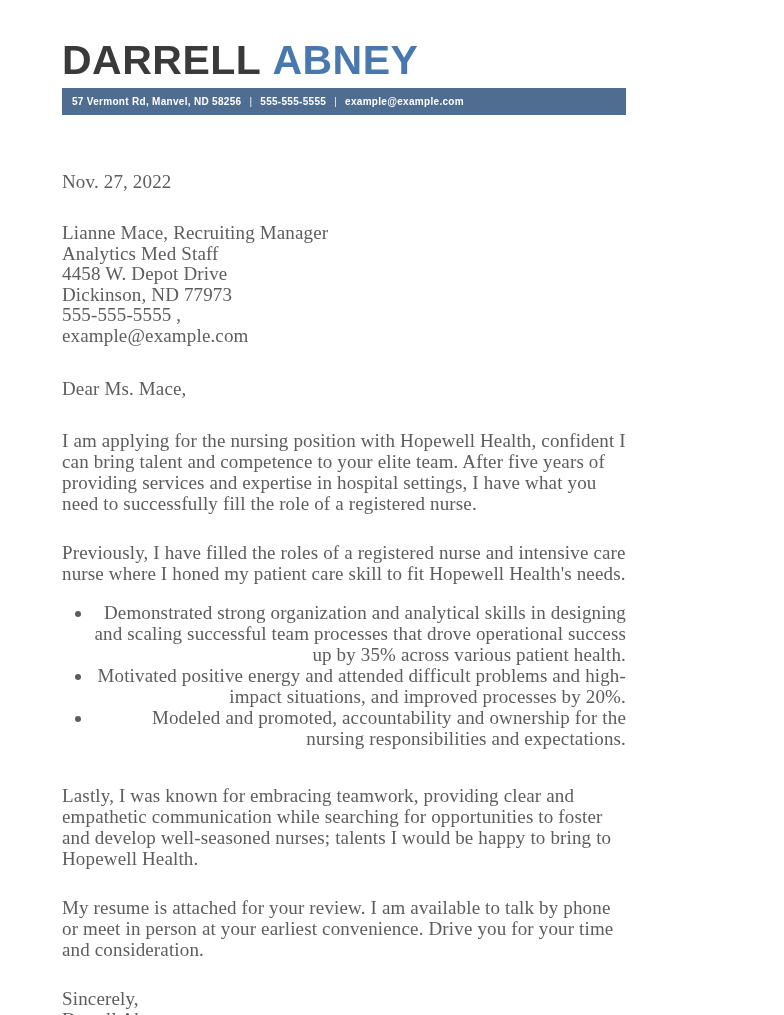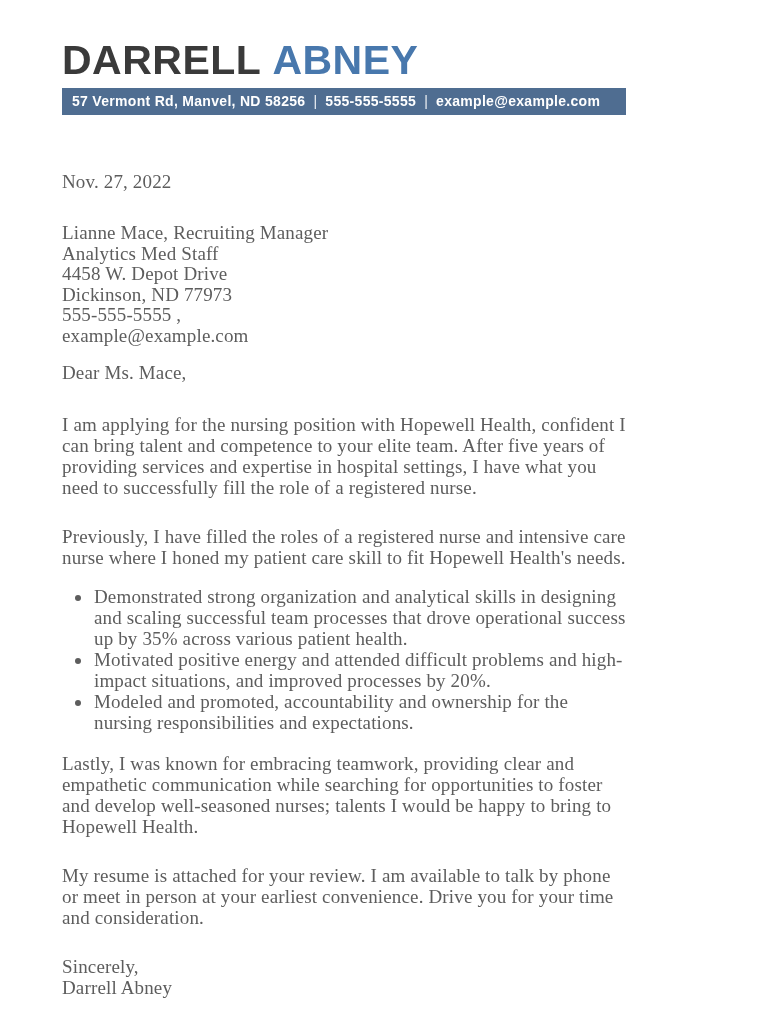--- a/index.html
+++ b/index.html
@@ -34,21 +34,21 @@
   .name .last {
     color: var(--name-accent);
     margin-left: 11px;
   }
   .contact-bar {
     margin-top: 7px;
     height: 27px;
     line-height: 27px;
     background: var(--bar-bg);
     color: var(--bar-text);
-    font-size: 14px;
+    font-size: 10px;
     font-weight: 700;
     letter-spacing: 0.3px;
     padding-left: 10px;
     white-space: nowrap;
   }
   .contact-bar .sep {
     margin: 0 8px;
     font-weight: 400;
     opacity: 0.9;
   }
@@ -57,26 +57,27 @@
     color: var(--body-text);
     font-size: 19px;
     line-height: 21px;
     letter-spacing: 0.15px;
     font-family: Liberation Serif, serif;
   }
   .letter p { margin: 0 0 28px 0; }
   .letter p.gap-lg { margin-bottom: 31px; }
   .letter p.tight { margin-bottom: 0; }
   .letter p.before-list-next { margin-bottom: 18px; }
-  .recipient { margin-bottom: 16px; }
+  .recipient { margin-bottom: 32px; }
   .recipient div { line-height: 20.5px; }
   .highlights {
-    margin: 0 0 20px 0;
+    margin: 0 0 36px 0;
     padding-left: 31px;
     list-style: disc;
+    text-align: right;
   }
   .highlights li { padding-left: 1px; }
   .signature div { line-height: 21px; }
 </style>
 </head>
 <body>
 
 <div class="page">
 
   <header>

